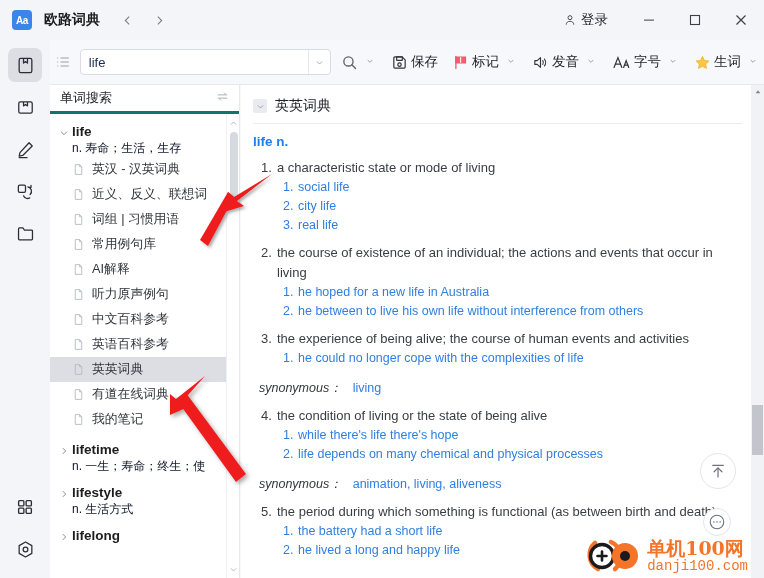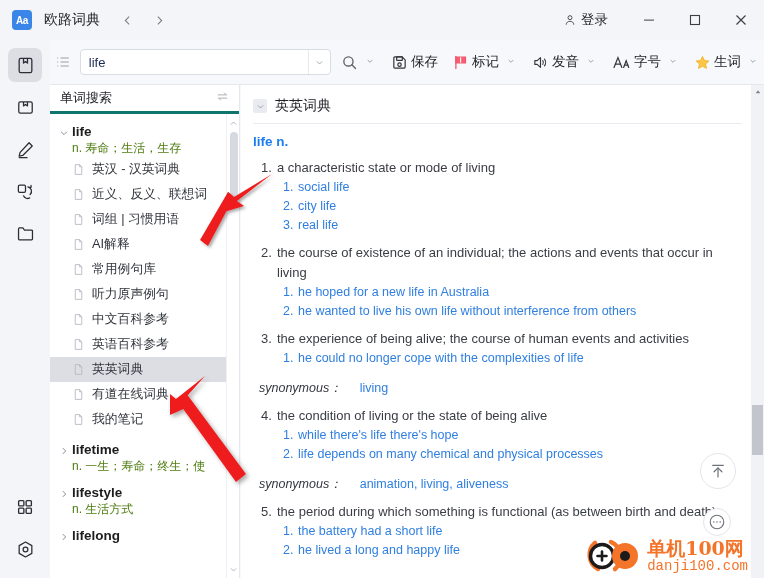--- a/index.html
+++ b/index.html
@@ -22,21 +22,21 @@
     display: flex; align-items: center;
   }
   .app-logo {
     width: 20px; height: 20px; margin-left: 12px;
     background: #3a86e8; border-radius: 4px;
     color: #fff; font-size: 10px; font-weight: bold;
     display: flex; align-items: center; justify-content: center;
     letter-spacing: -0.5px;
   }
   .app-title {
-    margin-left: 12px; font-size: 14px; color: #1d1d1f;
+    margin-left: 12px; font-size: 14px; color: #1d1d1f; font-weight: bold;
   }
   .nav-arrows { display: flex; margin-left: 14px; gap: 6px; }
   .nav-arrow {
     width: 26px; height: 26px; display: flex; align-items: center; justify-content: center;
     color: #7a7d85; font-size: 15px; border-radius: 4px;
   }
   .tb-spacer { flex: 1; }
   .login-btn {
     display: flex; align-items: center; gap: 4px;
     font-size: 13.5px; color: #23242a; margin-right: 18px;
@@ -114,21 +114,21 @@
   .word-head {
     display: flex; align-items: flex-start; padding: 3px 0 0 6px;
   }
   .chev {
     width: 16px; flex: 0 0 16px; color: #8a8f98; font-size: 10px;
     display: flex; justify-content: center; padding-top: 5px;
   }
   .word-texts { flex: 1; min-width: 0; }
   .word-title { font-size: 13.5px; font-weight: bold; color: #1d1d1f; line-height: 17px; }
   .word-def {
-    font-size: 12px; color: #4d7c0f; line-height: 17px;
+    font-size: 12px; color: #0f172a; line-height: 17px;
     white-space: nowrap; overflow: hidden;
   }
   .dict-item {
     display: flex; align-items: center; gap: 7px;
     height: 25px; padding-left: 22px; font-size: 12.8px; color: #32353c;
   }
   .dict-item.selected { background: #dcdee4; }
   .doc-ico { color: #b6bac2; display: flex; }
   .sb-scrollbar {
     position: absolute; right: 0; top: 0; width: 13px; height: 100%;
@@ -165,21 +165,21 @@
     padding: 3px 0 0 10px;
   }
   .sense .num { flex: 0 0 16px; }
   .sense .txt { flex: 1; }
   .example {
     display: flex; font-size: 12.5px; color: #2f7fe0; line-height: 19px;
     padding-left: 32px;
   }
   .example .num { flex: 0 0 15px; }
   .syn {
-    display: flex; gap: 18px; padding: 11px 0 6px 8px;
+    display: flex; gap: 11px; padding: 11px 0 6px 8px;
     font-size: 12.5px; line-height: 18px;
   }
   .syn .lab { font-style: italic; color: #34373e; }
   .syn .val { color: #2f7fe0; }
 
   
   .c-scroll {
     position: absolute; right: 0; top: 0; width: 13px; height: 493px;
     background: #f1f2f5;
   }
@@ -461,30 +461,30 @@
               </span>
             <span>词组 | 习惯用语</span>
           </div>
           <div class="dict-item">
             <span class="doc-ico">
                 <svg width="13" height="13" viewBox="0 0 24 24" fill="none" stroke="currentColor" stroke-width="1.7" stroke-linejoin="round">
                   <path d="M6 3h8l4 4v14H6z"></path>
                   <path d="M14 3v4h4"></path>
                 </svg>
               </span>
+            <span>常用例句库</span>
+          </div>
+          <div class="dict-item">
+            <span class="doc-ico">
+                <svg width="13" height="13" viewBox="0 0 24 24" fill="none" stroke="currentColor" stroke-width="1.7" stroke-linejoin="round">
+                  <path d="M6 3h8l4 4v14H6z"></path>
+                  <path d="M14 3v4h4"></path>
+                </svg>
+              </span>
             <span>AI解释</span>
-          </div>
-          <div class="dict-item">
-            <span class="doc-ico">
-                <svg width="13" height="13" viewBox="0 0 24 24" fill="none" stroke="currentColor" stroke-width="1.7" stroke-linejoin="round">
-                  <path d="M6 3h8l4 4v14H6z"></path>
-                  <path d="M14 3v4h4"></path>
-                </svg>
-              </span>
-            <span>常用例句库</span>
           </div>
           <div class="dict-item">
             <span class="doc-ico">
                 <svg width="13" height="13" viewBox="0 0 24 24" fill="none" stroke="currentColor" stroke-width="1.7" stroke-linejoin="round">
                   <path d="M6 3h8l4 4v14H6z"></path>
                   <path d="M14 3v4h4"></path>
                 </svg>
               </span>
             <span>听力原声例句</span>
           </div>
@@ -628,21 +628,21 @@
       <div class="sense" style="padding-top:8px">
         <span class="num">2.</span>
         <span class="txt">the course of existence of an individual; the actions and events that occur in living</span>
       </div>
       <div class="example">
         <span class="num">1.</span>
         <span>he hoped for a new life in Australia</span>
       </div>
       <div class="example">
         <span class="num">2.</span>
-        <span>he wanted to live his own life without interference from others</span>
+        <span>he between to live his own life without interference from others</span>
       </div>
 
       <div class="sense" style="padding-top:8px">
         <span class="num">3.</span>
         <span class="txt">the experience of being alive; the course of human events and activities</span>
       </div>
       <div class="example">
         <span class="num">1.</span>
         <span>he could no longer cope with the complexities of life</span>
       </div>

